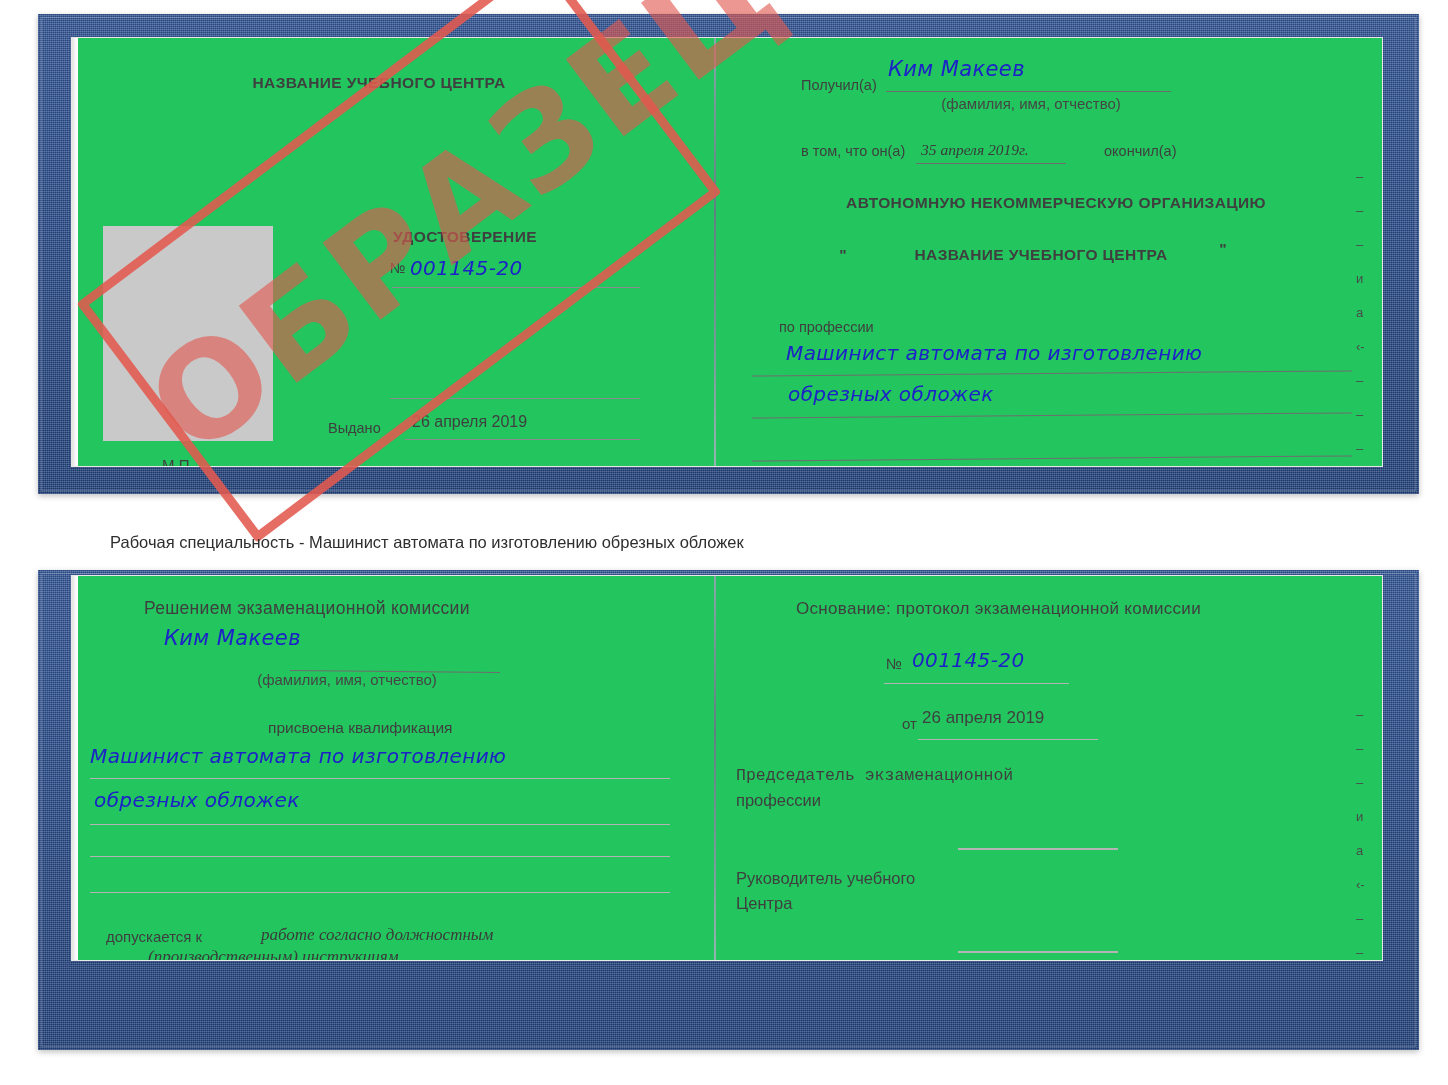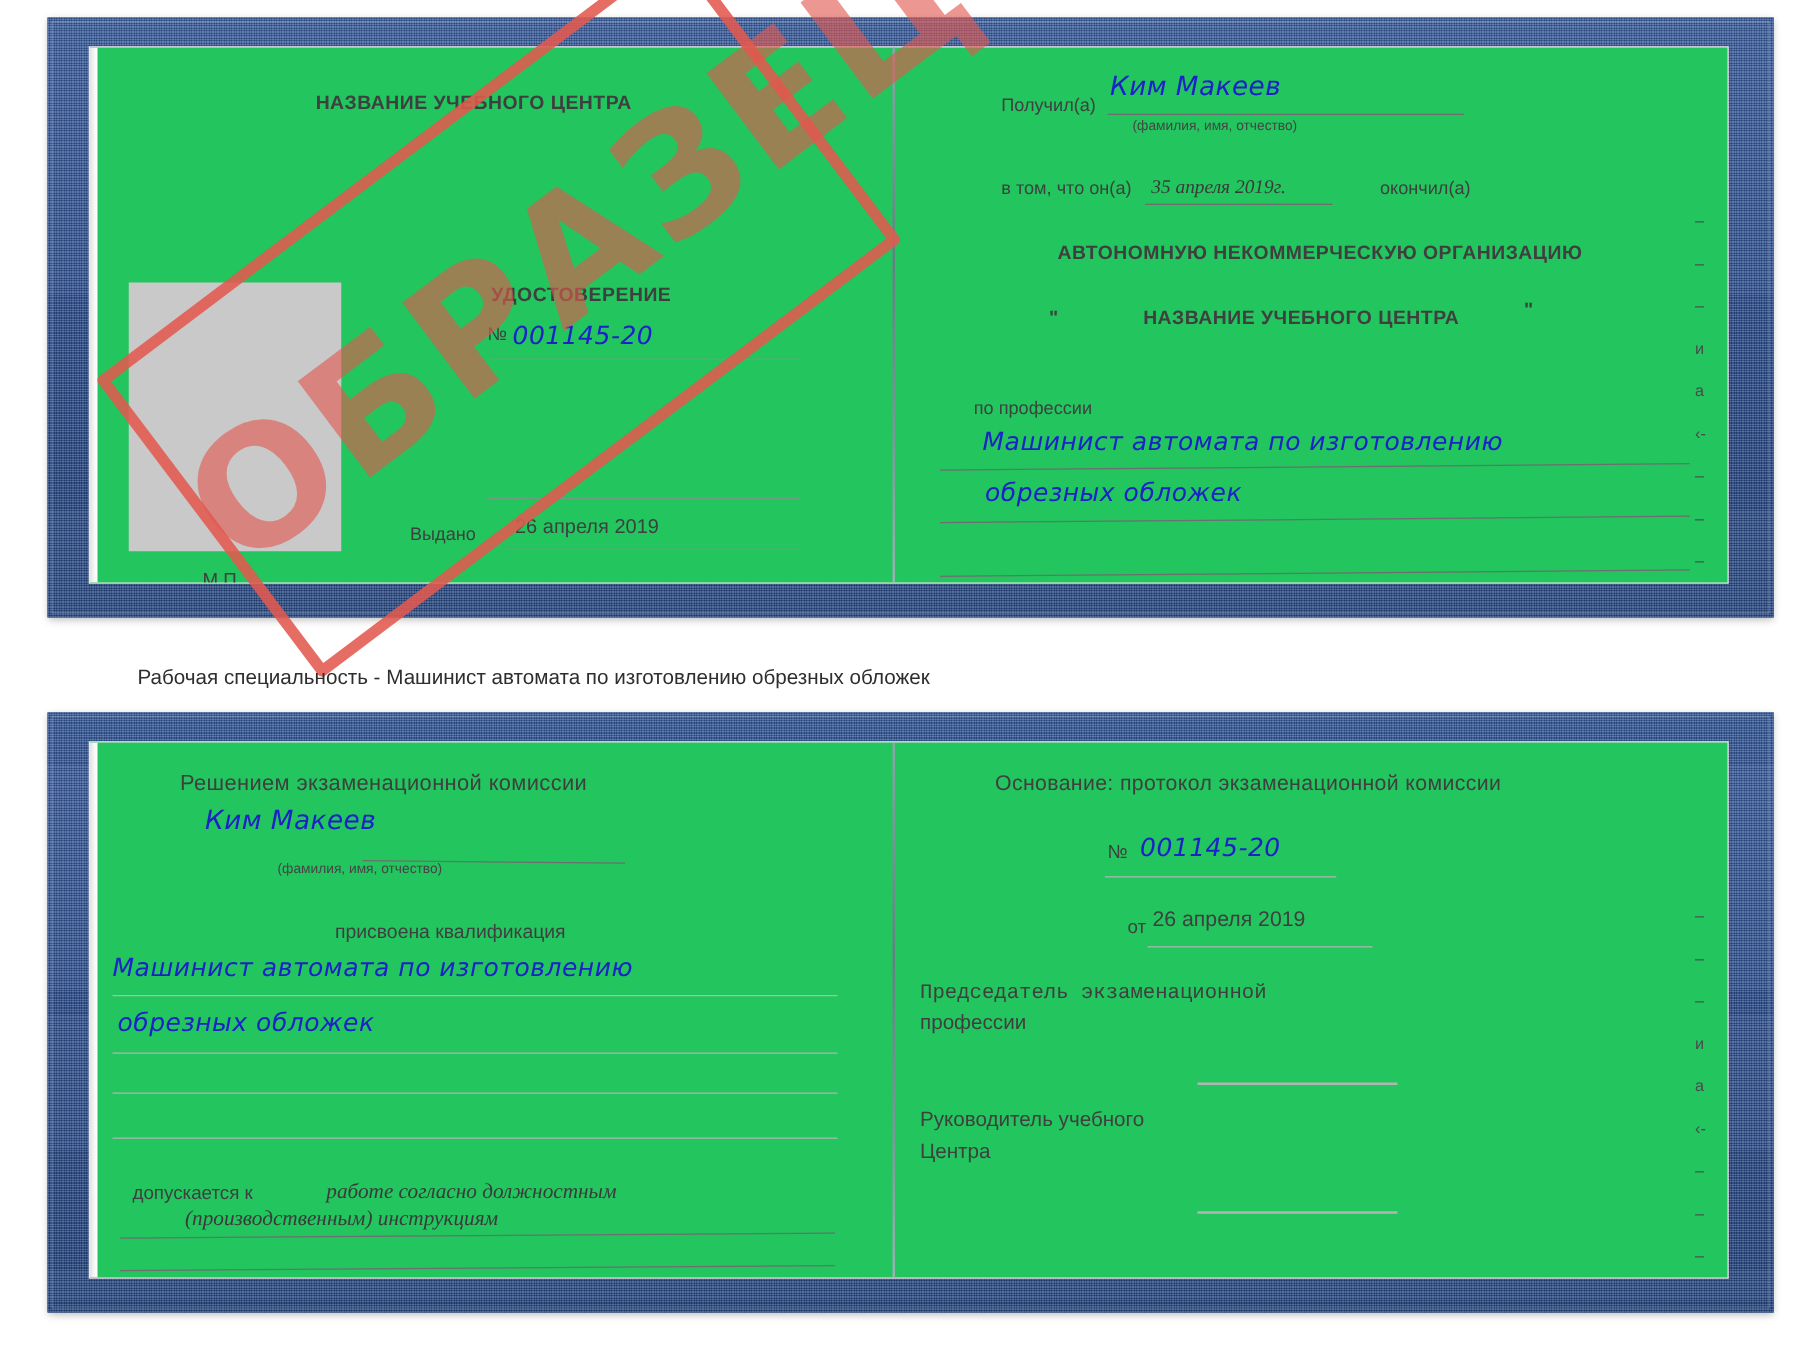--- a/index.html
+++ b/index.html
@@ -57,21 +57,21 @@
 
   .page{position:absolute; top:0; bottom:0;}
 
   
   .hdr{
     font-size:15.5px; font-weight:bold; letter-spacing:.4px;
     color:#3f3f3f; text-align:center;
   }
   .lbl{font-size:14.5px; color:#3f3f3f;}
   .lbl-lg{font-size:16px; color:#3f3f3f;}
-  .tiny{font-size:11px; color:#454545; }
+  .tiny{font-size:15px; color:#454545; text-align:center;}
   .hand{
     font-family:"DejaVu Sans","Liberation Sans",sans-serif;
     color:#1c21c8; font-size:20px; font-style:italic;
     font-weight:500; letter-spacing:.4px;
     white-space:nowrap;
   }
   .hand-name{font-size:21px;}
   .ital{
     font-family:"Liberation Serif","DejaVu Serif",serif;
     font-style:italic; font-size:15.5px; color:#3a3a3a;
@@ -209,21 +209,21 @@
   <div class="frame"></div>
   <div class="word">ОБРАЗЕЦ</div>
 </div>
 
 <div class="caption" style="left:74px; top:533px;margin-left:36px;">Рабочая специальность - Машинист автомата по изготовлению обрезных обложек</div>
 
 <div class="book" style="left:38px; top:570px; width:1381px; height:480px;">
   <div class="bevel"></div>
 </div>
 
-<div class="pages" style="left:72px; top:594px; width:1310px; height:428px;">
+<div class="pages" style="left:72px; top:576px; width:1310px; height:384px;">
 
   <div class="gutter" style="left:642px;"></div>
 
   <div class="page" style="left:0; width:642px;">
 
     <div class="lbl-lg" style="position:absolute; left:72px; top:22px; font-size:17.5px; letter-spacing:.3px;">Решением экзаменационной комиссии</div>
 
     <div class="hand hand-name" style="position:absolute; left:92px; top:50px;">Ким Макеев</div>
     <div class="rule dark" style="left:218px; top:95px; width:210px; transform:rotate(0.6deg);"></div>
     <div class="tiny" style="position:absolute; left:150px; top:95px; width:250px;">(фамилия, имя, отчество)</div>

